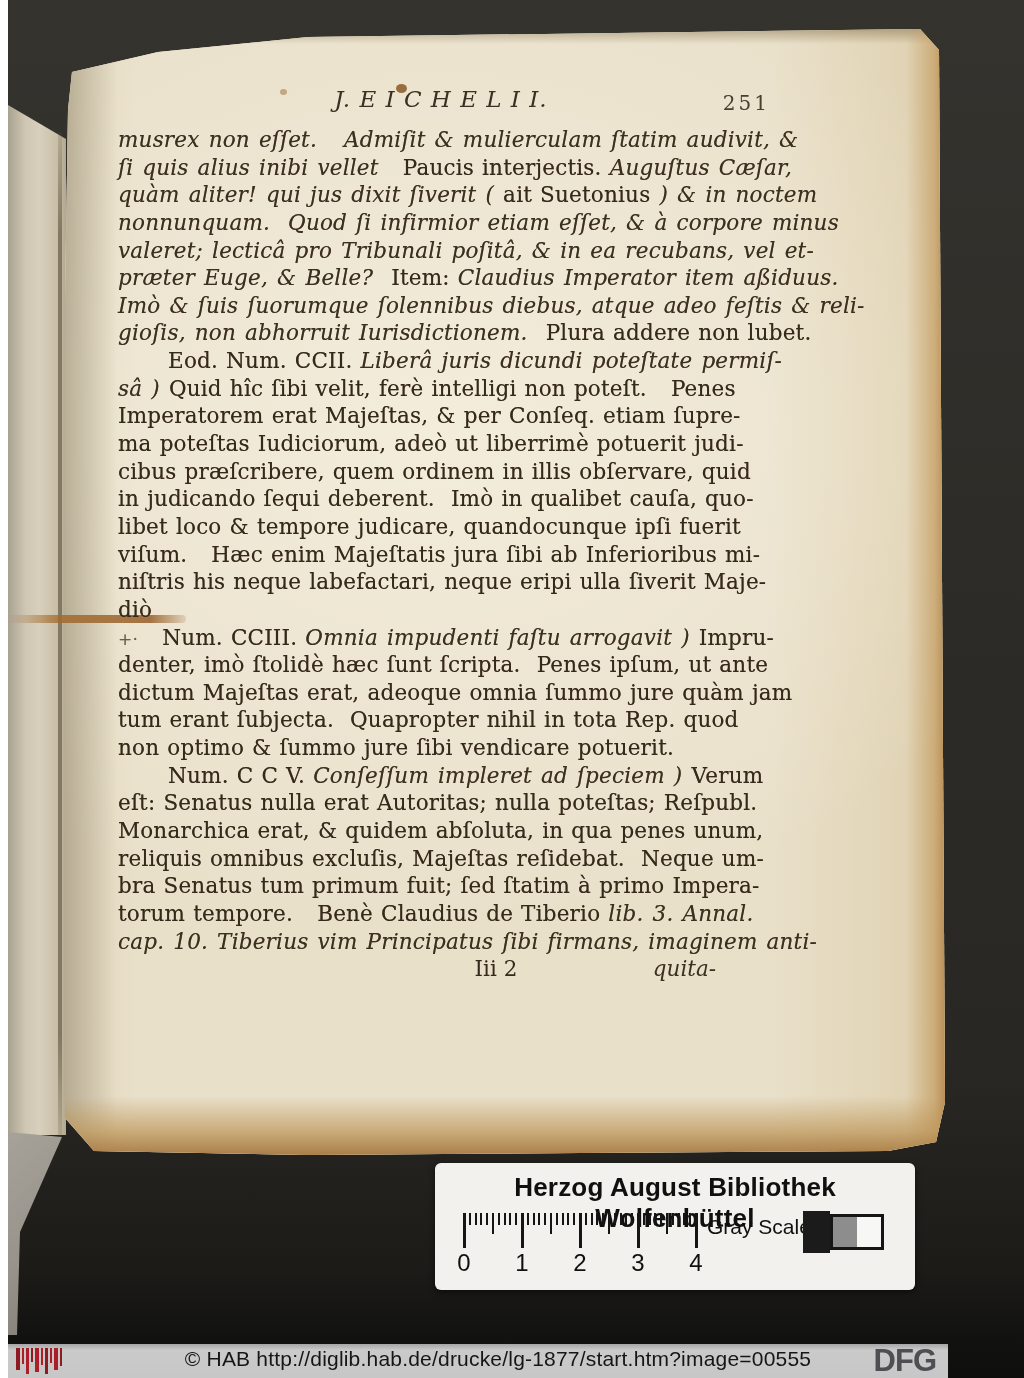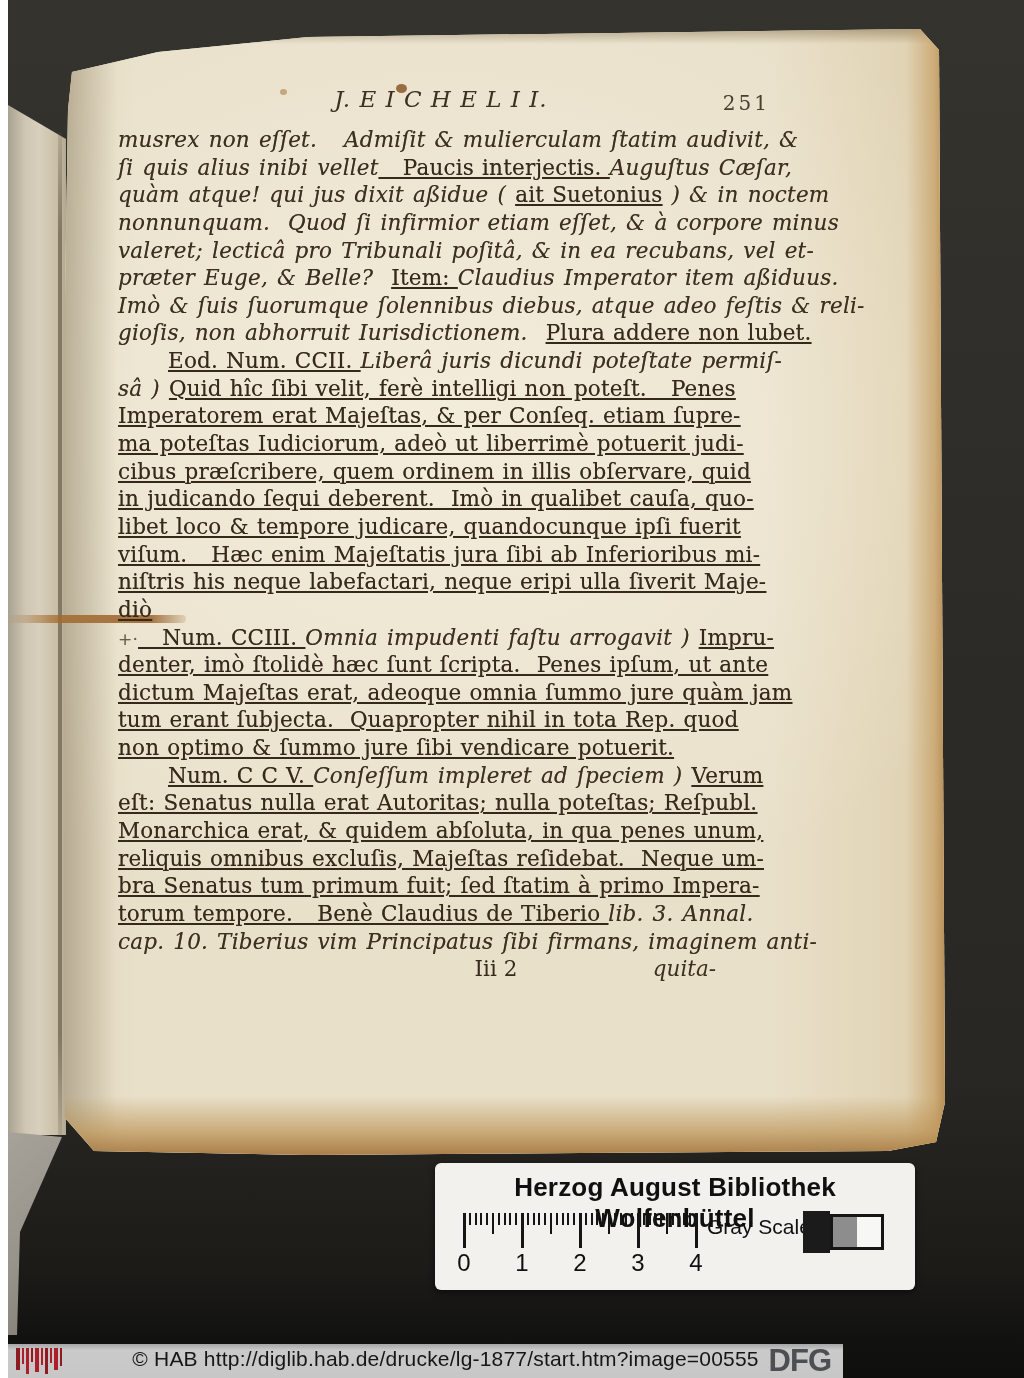--- a/index.html
+++ b/index.html
@@ -40,21 +40,21 @@
   
   .textblock{position:absolute;left:110px;top:86px;width:646px;color:#35291b;}
   .runhead{position:relative;height:40px;}
   .runhead .title{position:absolute;left:0;right:0;text-align:center;
     font-style:italic;font-size:23px;letter-spacing:1px;color:#3a3023;}
   .runhead .pagenum{position:absolute;right:-6px;top:5px;font-size:20px;letter-spacing:3px;color:#48402f;}
   .line{height:27.65px;line-height:27.6px;font-size:21.5px;white-space:pre;
     letter-spacing:.2px;text-shadow:0 0 .6px rgba(60,40,20,.55);}
   .indent{padding-left:50px;}
   .it{font-style:italic;word-spacing:2px;color:#3b2f20;}
-  .rm{word-spacing:1px;text-decoration:underline;}
+  .rm{word-spacing:1px;}
   .mark{color:rgba(85,65,42,.55);font-size:17px;}
   .sigline{position:relative;height:27.65px;line-height:27.6px;font-size:21.5px;}
   .sigline .sig{position:absolute;left:0;right:0;text-align:center;transform:translateX(55px);}
   .sigline .catch{position:absolute;right:48px;font-style:italic;color:#3b2f20;}
   
   .ruler-card{position:absolute;left:427px;top:1163px;width:480px;height:127px;
     background:#f2f1ed;border-radius:6px;box-shadow:0 2px 6px rgba(0,0,0,.55);
     font-family:"Liberation Sans",sans-serif;color:#101010;}
   .ruler-card .card-title{margin-top:9px;text-align:center;font-weight:bold;font-size:26px;letter-spacing:.2px;}
   .ticks{position:absolute;left:28px;top:50px;width:262px;height:44px;}
@@ -63,21 +63,21 @@
   .tick.half{height:21px;}
   .tick.cm{height:35px;width:3px;}
   .num{position:absolute;top:86px;width:24px;text-align:center;font-size:24px;}
   .grayscale-label{position:absolute;left:272px;top:52px;font-size:21px;}
   .patches{position:absolute;left:368px;top:48px;height:42px;display:flex;align-items:center;}
   .patch-black{width:27px;height:42px;background:#1b1b1b;}
   .patch-box{display:flex;border:3px solid #151515;height:30px;}
   .patch-gray{width:24px;height:30px;background:#8d8d8d;}
   .patch-white{width:24px;height:30px;background:#f7f7f6;}
   
-  .footer-bar{position:absolute;left:0;top:1344px;width:835px;height:34px;
+  .footer-bar{position:absolute;left:0;top:1344px;width:940px;height:34px;
     background:linear-gradient(180deg,#a5a5a5 0,#cacaca 18%,#c7c7c7 100%);
     font-family:"Liberation Sans",sans-serif;}
   .barcode{position:absolute;left:8px;top:4px;height:26px;display:flex;align-items:flex-start;}
   .barcode div{margin-right:2px;}
   .credit{position:absolute;left:0;right:0;top:3px;text-align:center;padding-left:40px;
     font-size:21px;color:#161616;letter-spacing:.2px;}
   .dfg{position:absolute;right:12px;top:-1px;font-weight:bold;font-size:31px;
     letter-spacing:-1px;color:#4e4f53;transform:scaleY(1.04);}
 </style>
 </head>
@@ -101,21 +101,21 @@
   <div class="streak"></div>
 
   <div class="textblock">
     <div class="runhead">
       <span class="title">J. E I C H E L I I.</span>
       <span class="pagenum">251</span>
     </div>
     <div>
         <div class="line"><span class="it">musrex non eſſet.   Admiſit &amp; mulierculam ſtatim audivit, &amp;</span></div>
         <div class="line"><span class="it">ſi quis alius inibi vellet</span><span class="rm">   Paucis interjectis. </span><span class="it">Auguſtus Cæſar,</span></div>
-        <div class="line"><span class="it">quàm atque! qui jus dixit aßidue ( </span><span class="rm">ait Suetonius</span><span class="it"> ) &amp; in noctem</span></div>
+        <div class="line"><span class="it">quàm aliter! qui jus dixit ſiverit ( </span><span class="rm">ait Suetonius</span><span class="it"> ) &amp; in noctem</span></div>
         <div class="line"><span class="it">nonnunquam.  Quod ſi infirmior etiam eſſet, &amp; à corpore minus</span></div>
         <div class="line"><span class="it">valeret; lecticâ pro Tribunali poſitâ, &amp; in ea recubans, vel et-</span></div>
         <div class="line"><span class="it">præter Euge, &amp; Belle?  </span><span class="rm">Item: </span><span class="it">Claudius Imperator item aßiduus.</span></div>
         <div class="line"><span class="it">Imò &amp; ſuis ſuorumque ſolennibus diebus, atque adeo feſtis &amp; reli-</span></div>
         <div class="line"><span class="it">gioſis, non abhorruit Iurisdictionem.  </span><span class="rm">Plura addere non lubet.</span></div>
         <div class="line indent"><span class="rm">Eod. Num. CCII. </span><span class="it">Liberâ juris dicundi poteſtate permiſ-</span></div>
         <div class="line"><span class="it">sâ ) </span><span class="rm">Quid hîc ſibi velit, ferè intelligi non poteſt.   Penes</span></div>
         <div class="line"><span class="rm">Imperatorem erat Majeſtas, &amp; per Conſeq. etiam ſupre-</span></div>
         <div class="line"><span class="rm">ma poteſtas Iudiciorum, adeò ut liberrimè potuerit judi-</span></div>
         <div class="line"><span class="rm">cibus præſcribere, quem ordinem in illis obſervare, quid</span></div>

